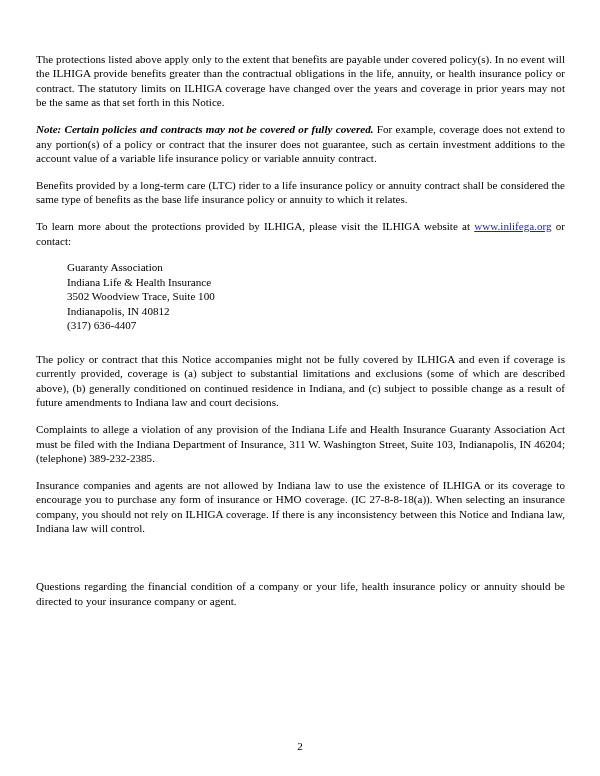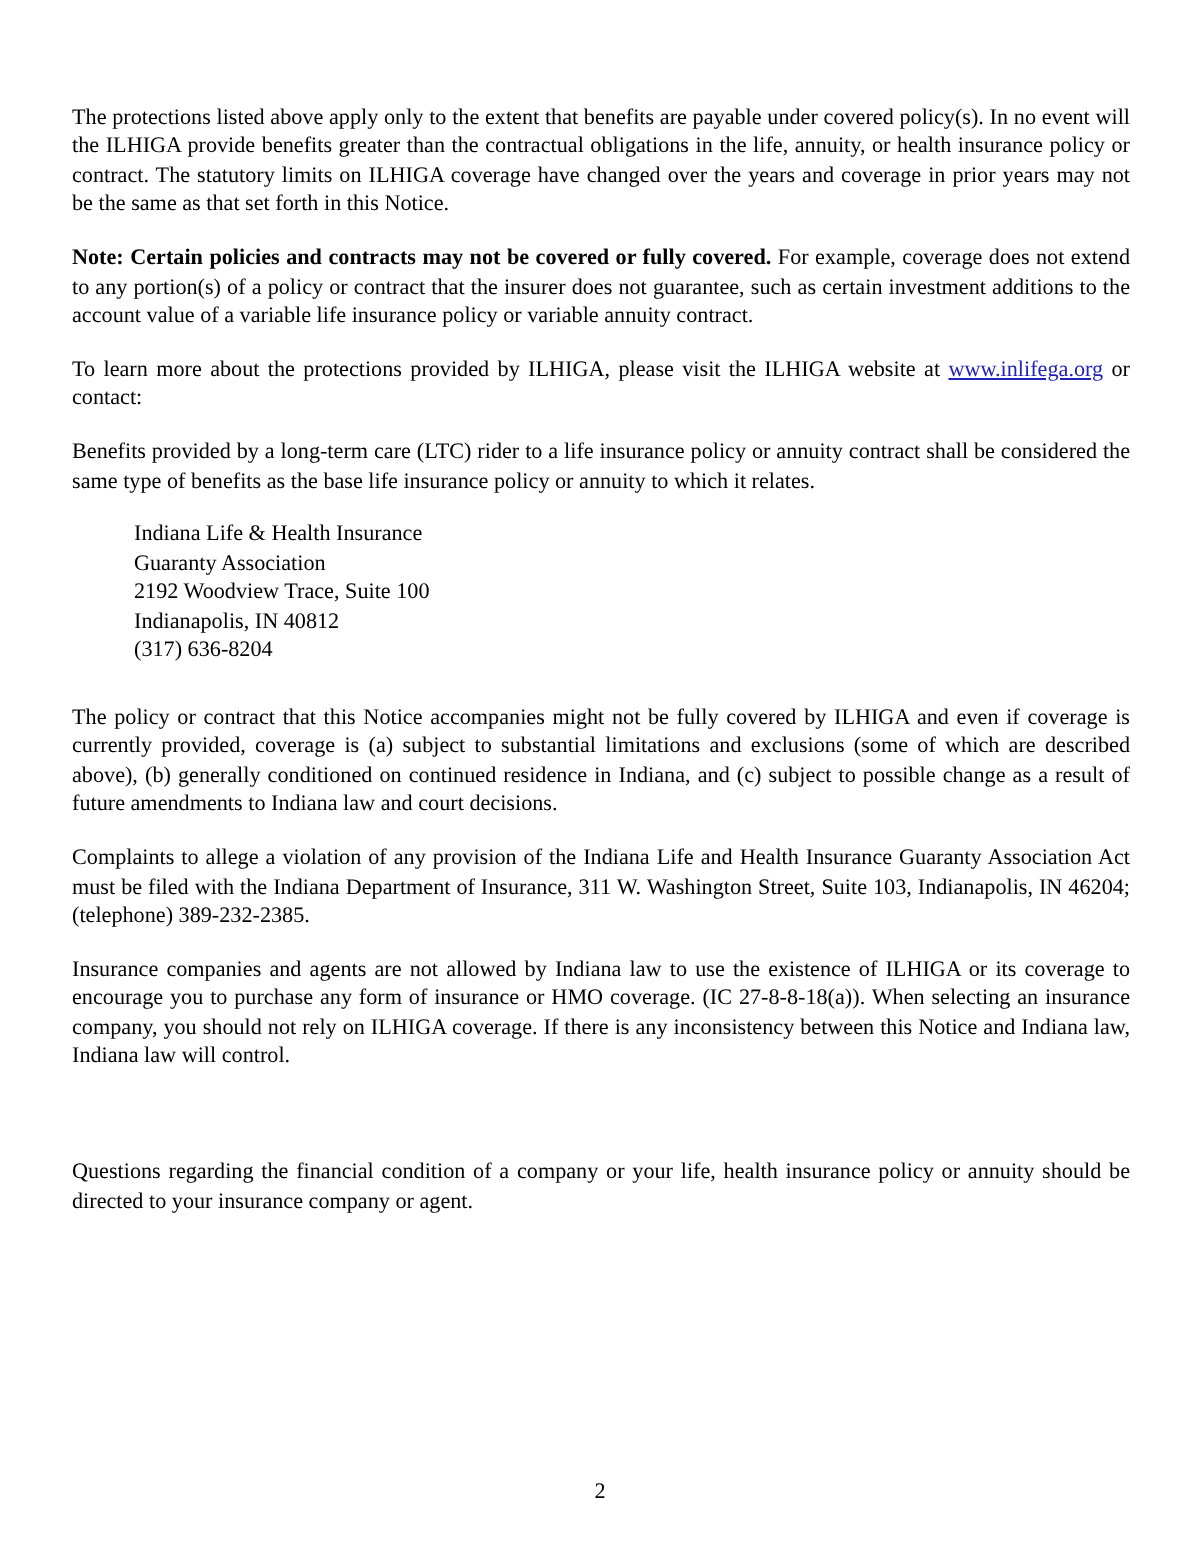--- a/index.html
+++ b/index.html
@@ -36,20 +36,21 @@
   }
   p.para.bold {
     font-weight: normal;
   }
   p.para.last {
     margin-bottom: 0;
     margin-top: 44px;
   }
   .lead-bold {
     font-weight: bold;
+    font-style: italic;
   }
   a.weblink {
     color: #2222bb;
     text-decoration: underline;
   }
   .contact-block {
     position: relative;
     margin: 0 0 12.5px 0;
     padding-top: 1px;
     height: 78px;
@@ -77,31 +78,31 @@
 </head>
 <body>
 
 <div class="page">
   <div class="content">
 
     <p class="para">The protections listed above apply only to the extent that benefits are payable under covered policy(s).  In no event will the ILHIGA provide benefits greater than the contractual obligations in the life, annuity, or health insurance policy or contract.  The statutory limits on ILHIGA coverage have changed over the years and coverage in prior years may not be the same as that set forth in this Notice.</p>
 
     <p class="para"><span class="lead-bold">Note:  Certain policies and contracts may not be covered or fully covered.</span><span>  For example, coverage does not extend to any portion(s) of a policy or contract that the insurer does not guarantee, such as certain investment additions to the account value of a variable life insurance policy or variable annuity contract.</span></p>
 
+    <p class="para">Benefits provided by a long-term care (LTC) rider to a life insurance policy or annuity contract shall be considered the same type of benefits as the base life insurance policy or annuity to which it relates.</p>
+
     <p class="para"><span>To learn more about the protections provided by ILHIGA, please visit the ILHIGA website at </span><a class="weblink" href="#">www.inlifega.org</a><span> or contact:</span></p>
-
-    <p class="para">Benefits provided by a long-term care (LTC) rider to a life insurance policy or annuity contract shall be considered the same type of benefits as the base life insurance policy or annuity to which it relates.</p>
 
     <div class="contact-block">
       <div class="contact-col left">
+        <span class="contact-line">Guaranty Association</span>
         <span class="contact-line">Indiana Life &amp; Health Insurance</span>
-        <span class="contact-line">Guaranty Association</span>
-        <span class="contact-line">2192 Woodview Trace, Suite 100</span>
+        <span class="contact-line">3502 Woodview Trace, Suite 100</span>
         <span class="contact-line">Indianapolis, IN 40812</span>
-        <span class="contact-line">(317) 636-8204</span>
+        <span class="contact-line">(317) 636-4407</span>
       </div>
     </div>
 
     <p class="para bold">The policy or contract that this Notice accompanies might not be fully covered by ILHIGA and even if coverage is currently provided, coverage is (a) subject to substantial limitations and exclusions (some of which are described above), (b) generally conditioned on continued residence in Indiana, and (c) subject to possible change as a result of future amendments to Indiana law and court decisions.</p>
 
     <p class="para bold">Complaints to allege a violation of any provision of the Indiana Life and Health Insurance Guaranty Association Act must be filed with the Indiana Department of Insurance, 311 W. Washington Street, Suite 103, Indianapolis, IN 46204; (telephone) 389-232-2385.</p>
 
     <p class="para bold">Insurance companies and agents are not allowed by Indiana law to use the existence of ILHIGA or its coverage to encourage you to purchase any form of insurance or HMO coverage. (IC 27-8-8-18(a)). When selecting an insurance company, you should not rely on ILHIGA coverage.  If there is any inconsistency between this Notice and Indiana law, Indiana law will control.</p>
 
     <p class="para bold last">Questions regarding the financial condition of a company or your life, health insurance policy or annuity should be directed to your insurance company or agent.</p>

